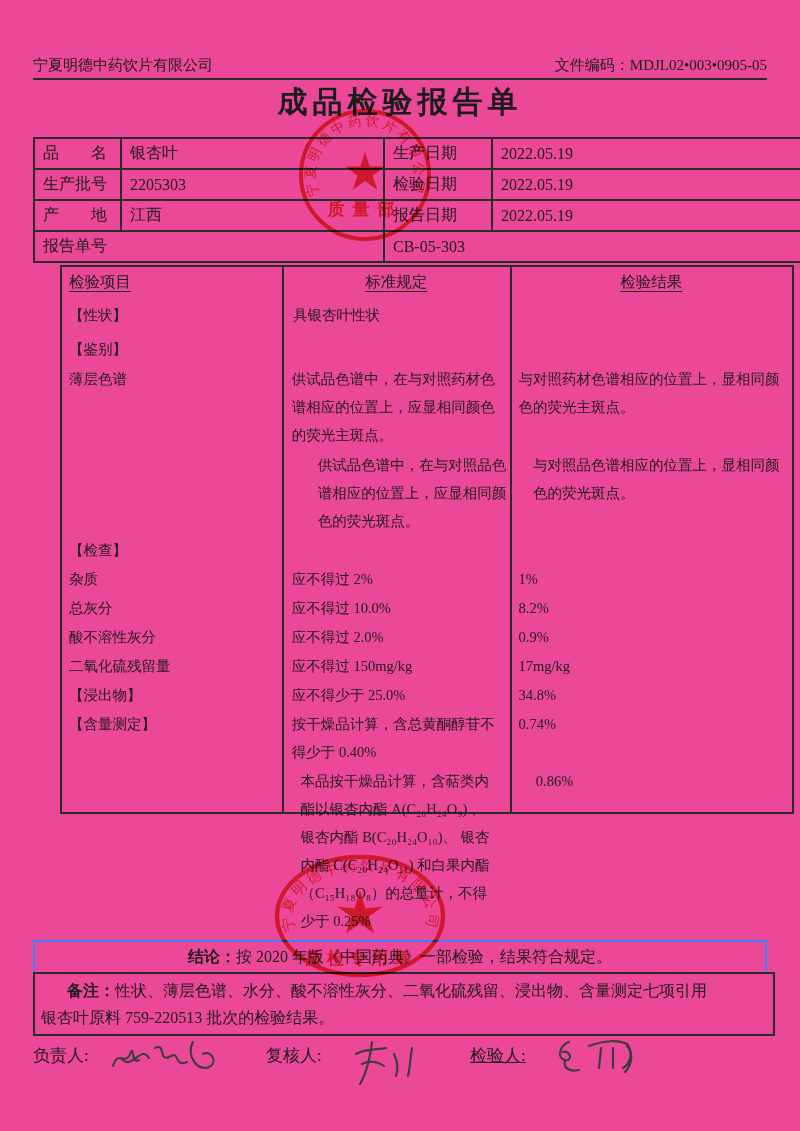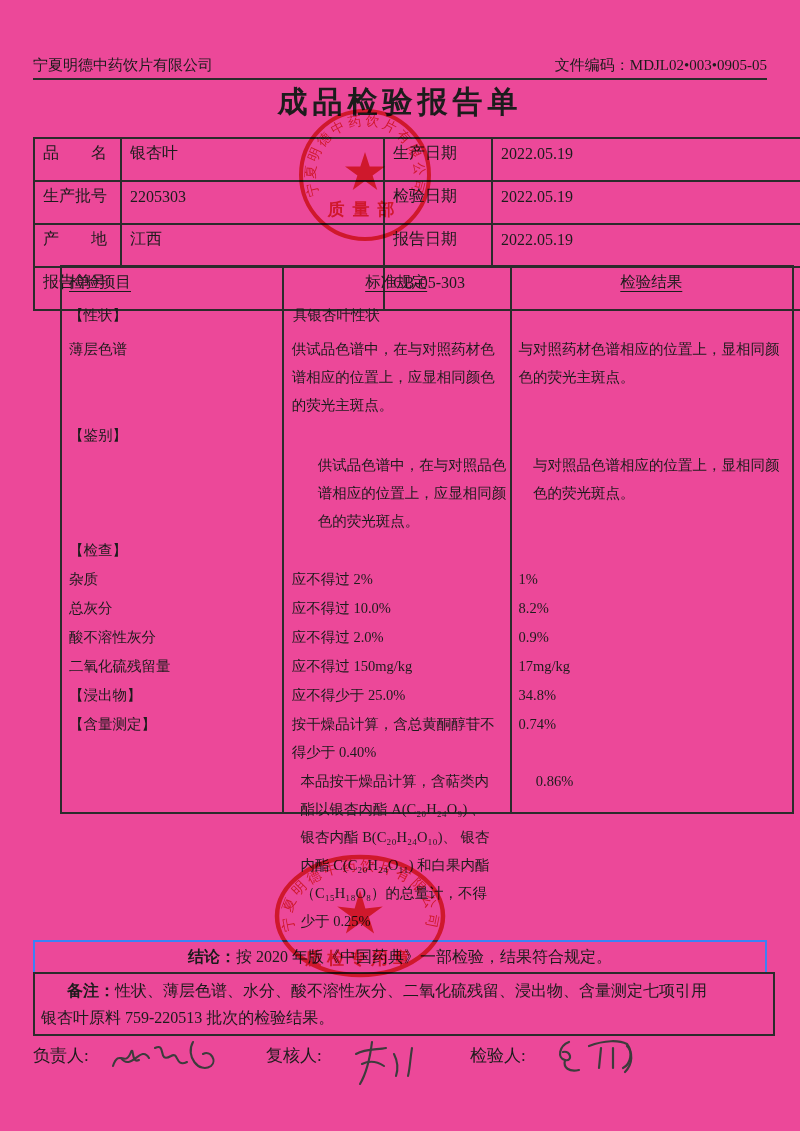--- a/index.html
+++ b/index.html
@@ -10,21 +10,21 @@
   }
   
   .hdr{position:absolute;left:33px;top:52px;width:734px;height:28px;
        border-bottom:2px solid #2b2b2b;display:flex;justify-content:space-between;
        align-items:flex-end;font-size:15px;padding-bottom:3px;box-sizing:border-box;}
   .doc-title{position:absolute;left:0;top:82px;width:800px;text-align:center;
        font-size:30px;font-weight:bold;letter-spacing:5px;}
   
   table.info{position:absolute;left:33px;top:137px;width:734px;border-collapse:collapse;
        font-size:16px;table-layout:fixed;}
-  table.info td{border:2px solid #2b2b2b;height:29px;padding:0 0 12px 8px;white-space:nowrap;overflow:hidden;}
+  table.info td{border:2px solid #2b2b2b;height:29px;padding:0 0 0 8px;white-space:nowrap;overflow:hidden;}
   td.w1{width:77px;}td.w2{width:253px;}td.w3{width:98px;}td.w4{width:306px;}
   
   .insp{position:absolute;left:33px;top:265px;width:734px;height:549px;
         border:2px solid #2b2b2b;box-sizing:border-box;font-size:14.5px;line-height:28px;
         display:flex;flex-direction:column;margin-left:27px;}
   .vline{position:absolute;top:0;bottom:0;width:2px;background:#2b2b2b;}
   .vl1{left:220px;}.vl2{left:448px;}
   .irow{display:flex;flex:0 0 auto;}
   .irow.grow{flex:1 1 auto;gap:22px;}
   .c1{width:222px;box-sizing:border-box;padding:1px 10px 0 7px;}
@@ -39,21 +39,21 @@
   .conc{position:absolute;left:33px;top:940px;width:734px;height:34px;border:2px solid #3b82f6;
         box-sizing:border-box;text-align:center;font-size:16px;line-height:30px;}
   .conc b{font-weight:bold;}
   .remark{position:absolute;left:33px;top:972px;width:742px;height:64px;border:2px solid #2b2b2b;
         box-sizing:border-box;font-size:16px;line-height:27px;padding:3px 6px 0 6px;}
   .remark .p{text-indent:26px;}
   .remark b{font-weight:bold;}
   
   .signs{position:absolute;left:33px;top:1040px;width:734px;height:50px;font-size:17px;}
   .slabel{position:absolute;top:4px;}
-  .sl1{left:0;} .sl2{left:233px;} .sl3{left:437px;}
+  .sl1{left:0;} .sl2{left:233px;} .sl3{left:437px;text-decoration:underline;}
   .sig{position:absolute;top:-6px;}
   .sg1{left:74px;} .sg2{left:315px;} .sg3{left:520px;}
   
   .stamp{position:absolute;mix-blend-mode:multiply;opacity:.88;}
   .st1{left:295px;top:105px;}
   .st2{left:272px;top:852px;}
 </style>
 </head>
 <body>
 
@@ -100,29 +100,29 @@
     <div class="irow hrow">
       <div class="c1"><span>检验项目</span></div>
       <div class="c2"><span>标准规定</span></div>
       <div class="c3"><span>检验结果</span></div>
     </div>
 
     <div class="irow h34">
       <div class="c1">【性状】</div>
       <div class="c3">具银杏叶性状</div>
     </div>
+    <div class="irow h30">
+      <div class="c1">【鉴别】</div>
+      <div class="c2"></div>
+      <div class="c3"></div>
+    </div>
     <div class="irow h86">
       <div class="c1">薄层色谱</div>
       <div class="c2">供试品色谱中，在与对照药材色谱相应的位置上，应显相同颜色的荧光主斑点。</div>
       <div class="c3">与对照药材色谱相应的位置上，显相同颜色的荧光主斑点。</div>
-    </div>
-    <div class="irow h30">
-      <div class="c1">【鉴别】</div>
-      <div class="c2"></div>
-      <div class="c3"></div>
     </div>
     <div class="irow h82">
       <div class="c1"></div>
       <div class="c2">供试品色谱中，在与对照品色谱相应的位置上，应显相同颜色的荧光斑点。</div>
       <div class="c3">与对照品色谱相应的位置上，显相同颜色的荧光斑点。</div>
     </div>
     <div class="irow h29">
       <div class="c1">【检查】</div>
       <div class="c2"></div>
       <div class="c3"></div>

